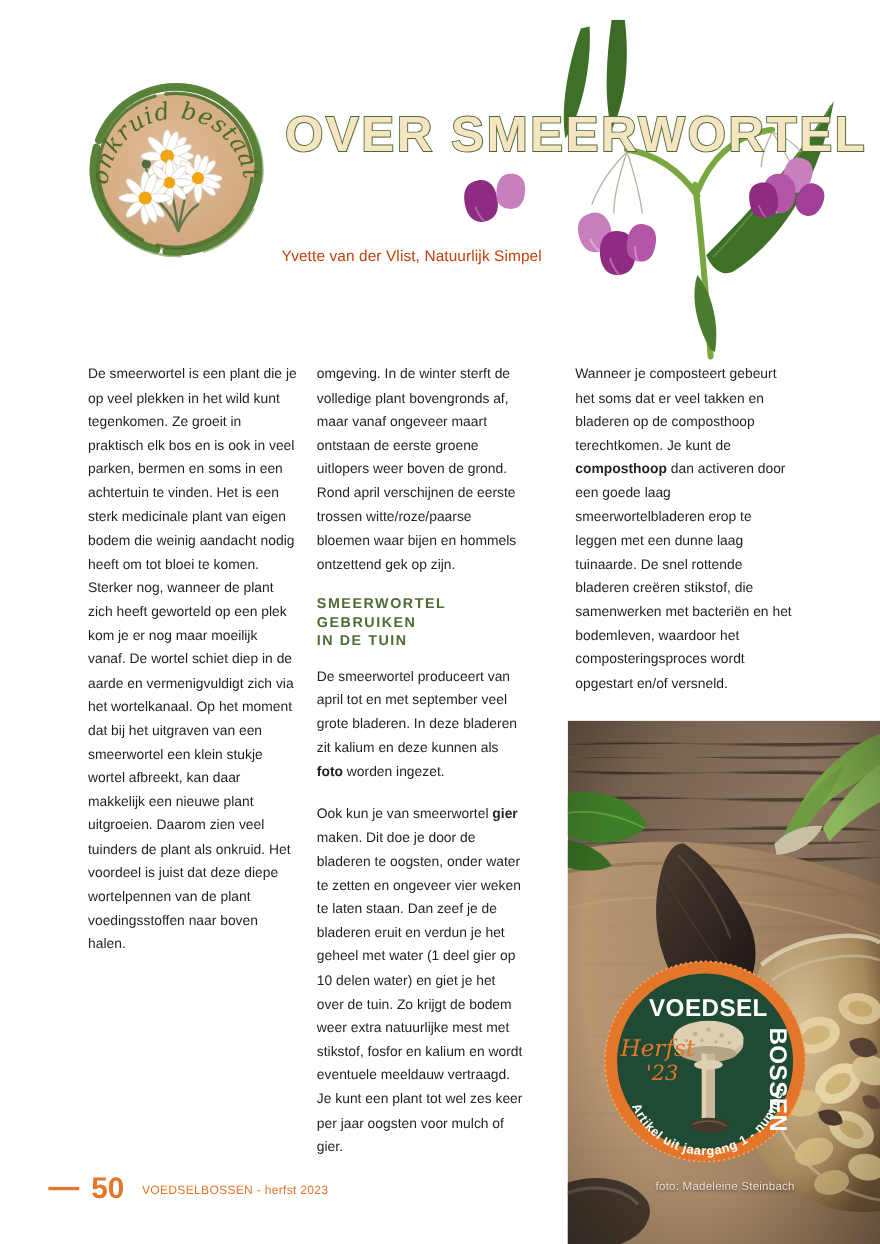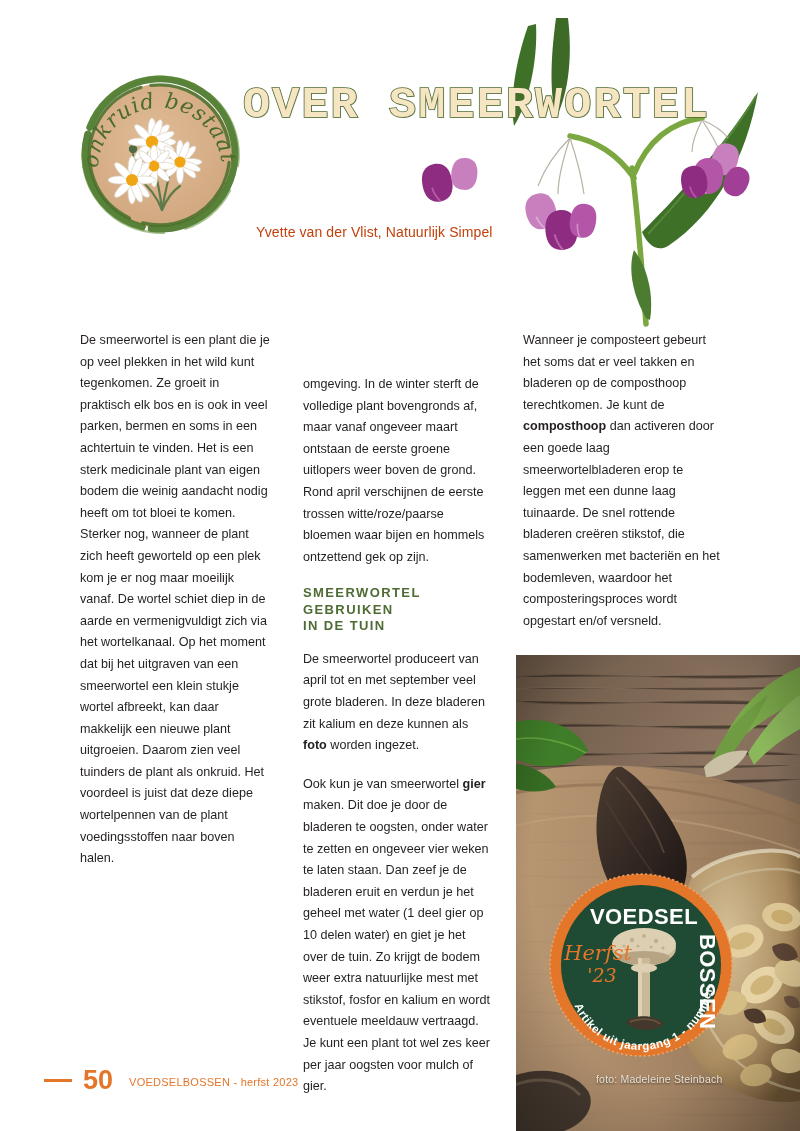--- a/index.html
+++ b/index.html
@@ -48,30 +48,30 @@
   .comfrey svg { display: block; width: 390px; height: 310px; }
 
   
   .title-block {
     position: absolute;
     left: 243px; top: 78px;
     width: 520px;
     z-index: 4;
   }
   .title-line {
-    font-family: Liberation Mono, monospace;
+    font-family: Liberation Sans, sans-serif;
     font-weight: bold;
     font-size: 45px;
     line-height: 56px;
     letter-spacing: 2.2px;
     color: #f6e5c2;
     -webkit-text-stroke: 1.6px #4c6b2f;
     paint-order: stroke fill;
     text-shadow: 1px 1px 0 rgba(76,107,47,.35);
-    margin: 0;
+    margin: 16px;
     white-space: nowrap;
   }
   .title-line.l2 { margin-top: -2px; }
   .byline {
     position: absolute;
     left: 256px; top: 224px;
     font-size: 14px;
     color: #c2410c;
     letter-spacing: .1px;
     z-index: 5;
@@ -84,21 +84,21 @@
     width: 190px;
     font-size: 12.6px;
     line-height: 21.6px;
     color: #231f20;
     text-align: left;
   }
   .col p { margin: 0 0 17px 0; }
   .col p:last-child { margin-bottom: 0; }
   .col b { font-weight: bold; }
   .col-1 { left: 80px; }
-  .col-2 { left: 303px; margin-top: 44px; }
+  .col-2 { left: 288px; }
   .col-3 { left: 523px; width: 200px; }
 
   .subhead {
     font-weight: bold;
     font-size: 13px;
     line-height: 16.5px;
     letter-spacing: 1.4px;
     color: #4e6b33;
     margin: 6px 0 14px 0;
     text-transform: uppercase;

